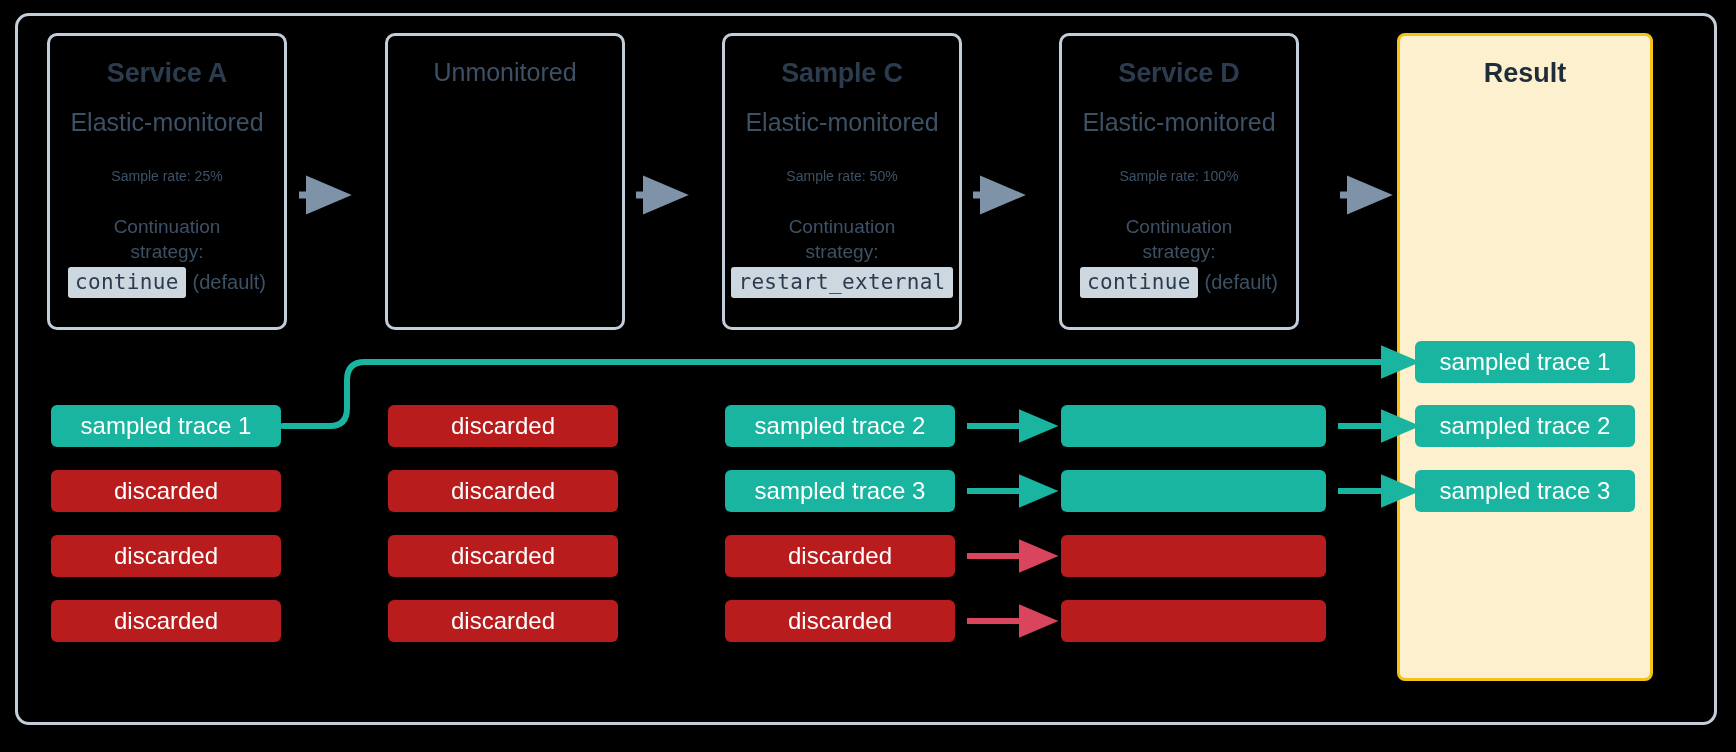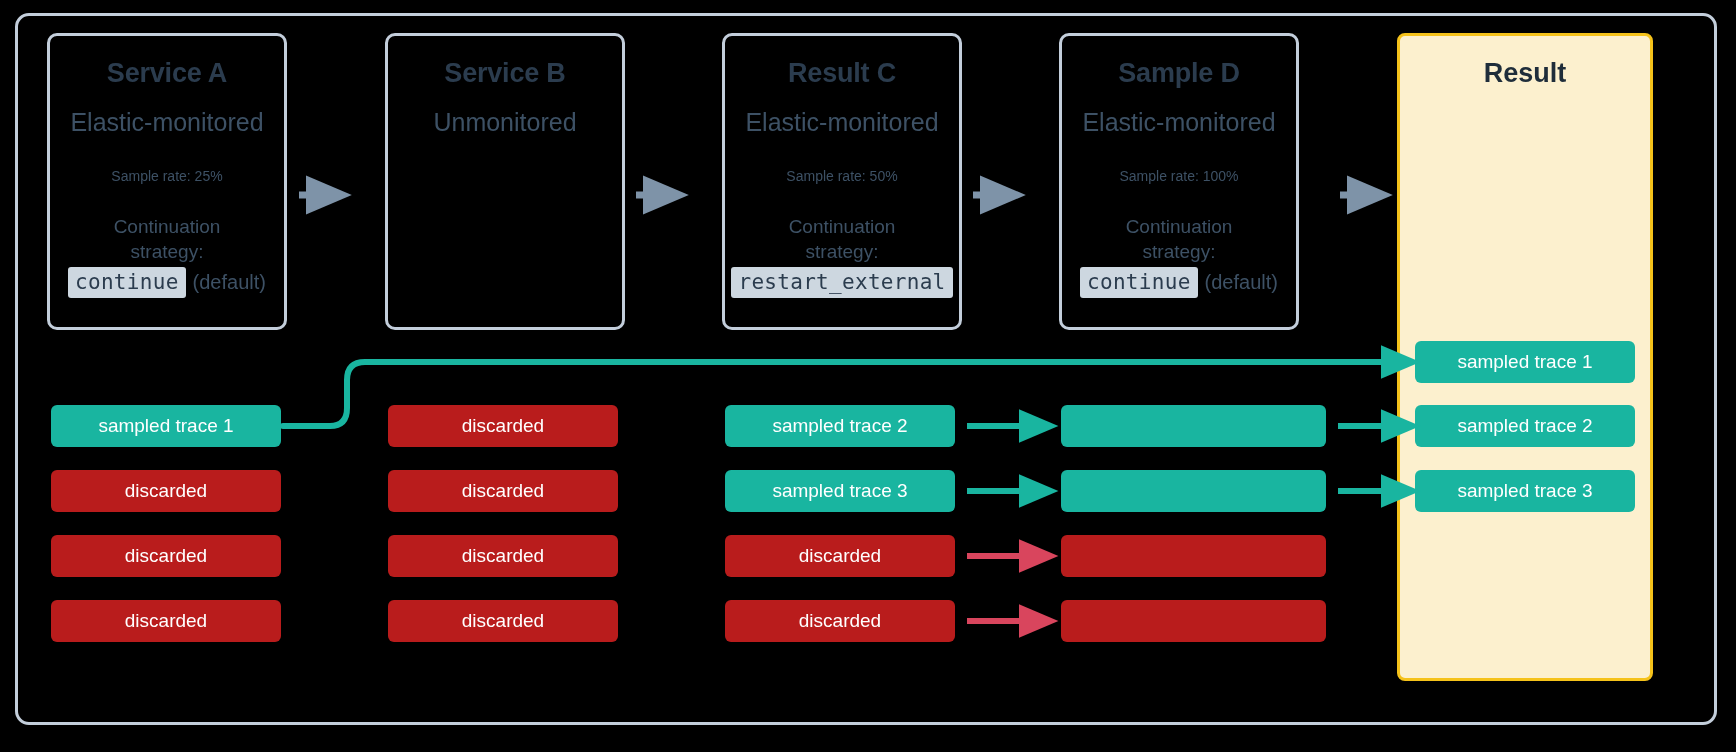--- a/index.html
+++ b/index.html
@@ -113,21 +113,21 @@
 
   
   .trace-box {
     position: absolute;
     height: 42px;
     border-radius: 6px;
     display: flex;
     align-items: center;
     justify-content: center;
     color: #ffffff;
-    font-size: 19px;
+    font-size: 24px;
     box-sizing: border-box;
   }
   .t-green { background: #19b5a0; }
   .t-red   { background: #b91c1c; }
 
   
   #connectors {
     position: absolute;
     left: 0;
     top: 0;
@@ -151,40 +151,39 @@
       <div>Continuation</div>
       <div>strategy:</div>
     </div>
     <div class="strategy-line">
       <span class="code-chip">continue</span>
       <span class="default-note">(default)</span>
     </div>
   </div>
 
   <div class="service-card" style="left:385px;">
-    <div class="service-title">Service B</div>
     <div class="service-sub">Unmonitored</div>
   </div>
 
   <div class="service-card" style="left:722px;">
-    <div class="service-title">Result C</div>
+    <div class="service-title">Sample C</div>
     <div class="service-sub">Elastic-monitored</div>
     <div class="service-rate">Sample rate: 50%</div>
     <div class="service-strategy-label">
       <div>Continuation</div>
       <div>strategy:</div>
     </div>
     <div class="strategy-line">
       <span class="code-chip">restart_external</span>
 
     </div>
   </div>
 
   <div class="service-card" style="left:1059px;">
-    <div class="service-title">Sample D</div>
+    <div class="service-title">Service D</div>
     <div class="service-sub">Elastic-monitored</div>
     <div class="service-rate">Sample rate: 100%</div>
     <div class="service-strategy-label">
       <div>Continuation</div>
       <div>strategy:</div>
     </div>
     <div class="strategy-line">
       <span class="code-chip">continue</span>
       <span class="default-note">(default)</span>
     </div>

